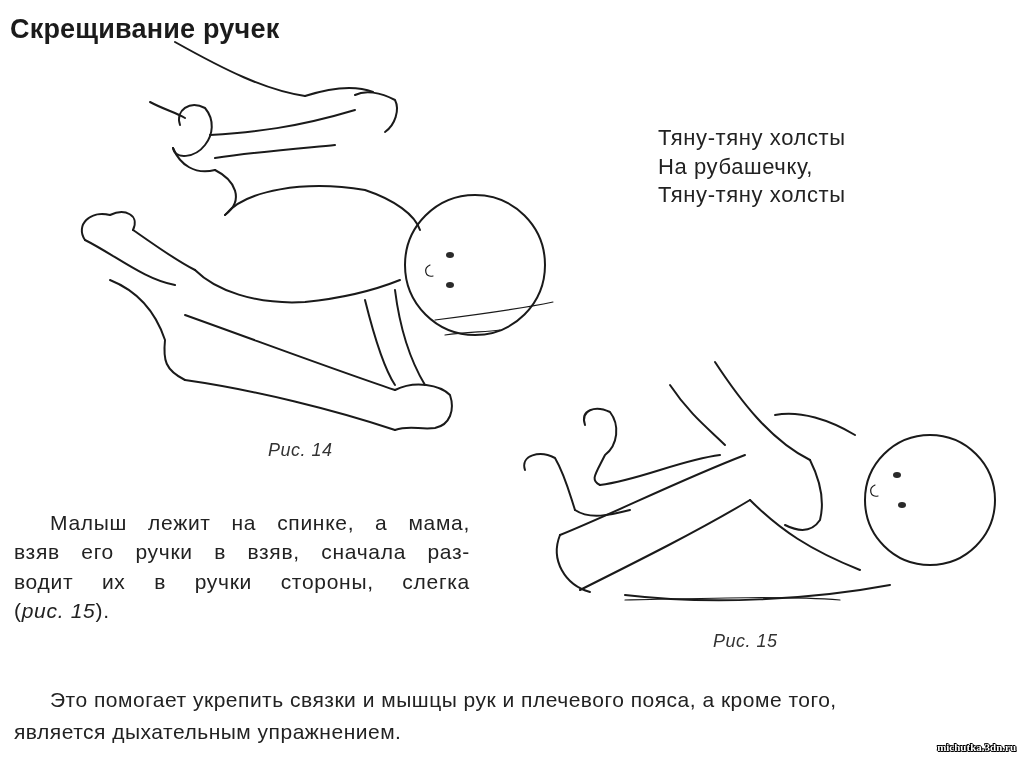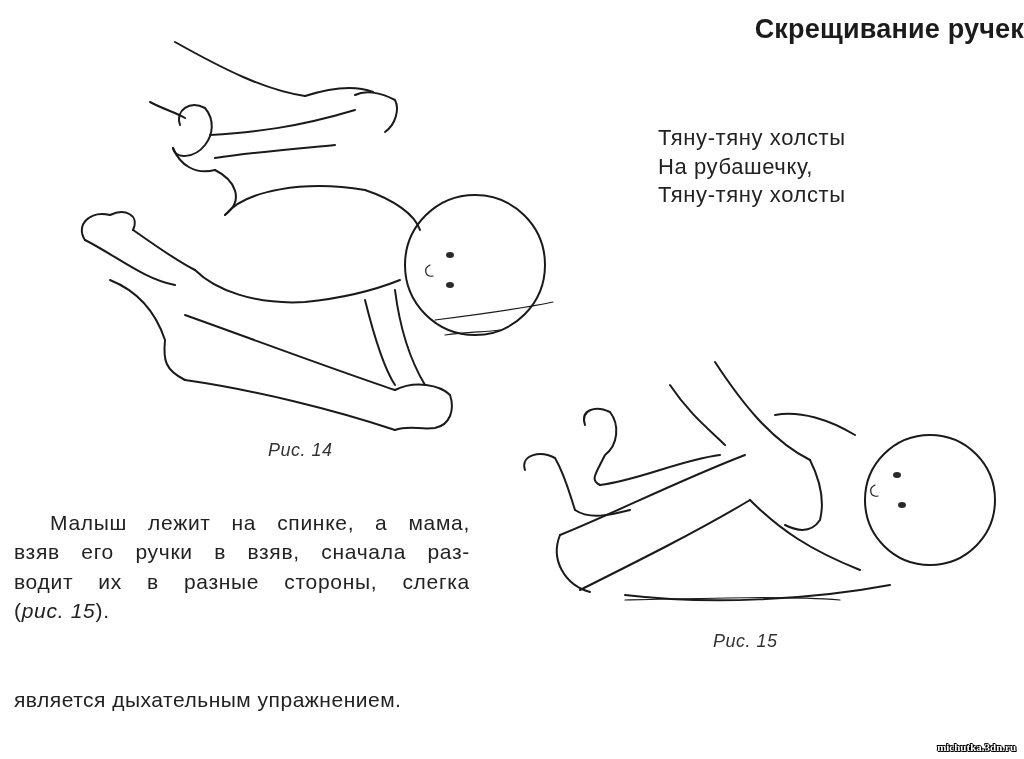--- a/index.html
+++ b/index.html
@@ -2,21 +2,21 @@
 <html><head>
 <meta charset="utf-8">
 <style>
   html, body { margin: 0; padding: 0; }
   body {
     width: 1024px; height: 759px; position: relative; overflow: hidden;
     background: #ffffff; color: #1e1e1e;
     font-family: "Liberation Sans", "DejaVu Sans", sans-serif;
   }
   .title {
-    position: absolute; left: 0; top: 14px; width: 1024px; text-align: right;
+    position: absolute; left: 0; top: 14px; width: 1024px; text-align: left;
     font-weight: bold; font-size: 27px; letter-spacing: 0.2px; color: #1b1b1b;
     padding-left: 10px; box-sizing: border-box;
   }
   .poem {
     position: absolute; left: 658px; top: 124px;
     font-size: 22px; line-height: 28.5px; color: #222; letter-spacing: 0.6px;
   }
   .poem div { white-space: nowrap; }
   .fig { position: absolute; }
   .fig svg { display: block; }
@@ -129,21 +129,22 @@
     <path class="stroke" d="M265 55 C290 50, 320 60, 345 75"></path>
 
     <path class="thin" d="M115 240 C200 238, 280 236, 330 240"></path>
   </svg>
 </div>
 <div class="caption" style="left:713px; top:631px;">Рис. 15</div>
 
 <div class="desc">
   <div class="first jus">Малыш лежит на спинке, а мама,</div>
   <div class="jus">взяв его ручки в взяв, сначала раз-</div>
-  <div class="jus">водит их в разные стороны, слегка</div>
+  <div class="jus">водит их в ручки стороны, слегка</div>
   <div><span>(</span><i>рис. 15</i><span>).</span></div>
 </div>
 
 <div class="note">
+  <div class="l1">Это помогает укрепить связки и мышцы рук и плечевого пояса, а кроме того,</div>
   <div class="l2">является дыхательным упражнением.</div>
 </div>
 
 <div class="watermark">michutka.3dn.ru</div>
 
 </body></html>

